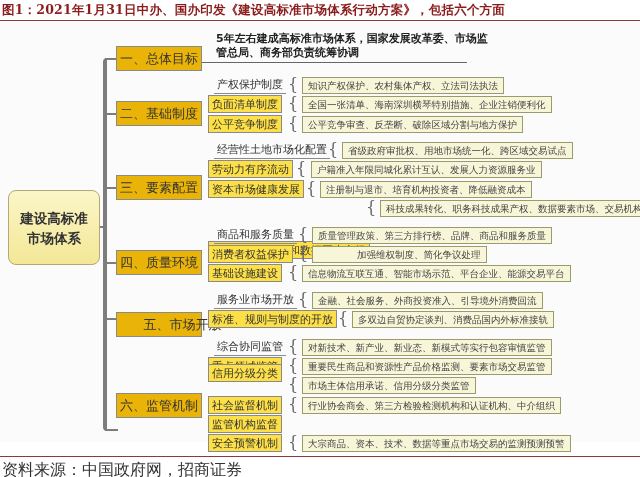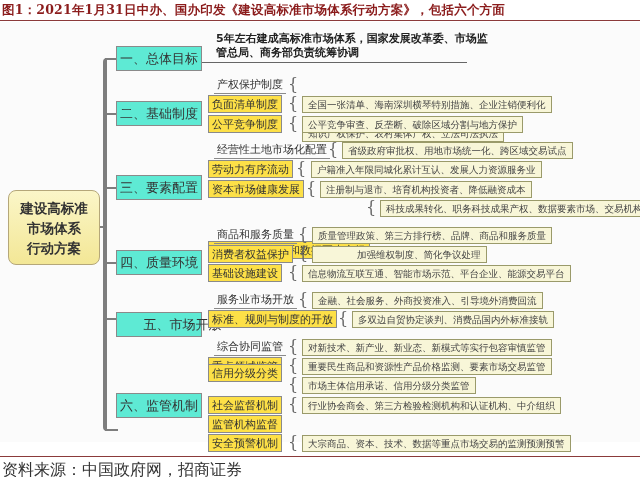--- a/index.html
+++ b/index.html
@@ -12,21 +12,21 @@
   .canvas { position:absolute; left:0; top:22px; width:640px; height:420px; background:#fbfbfb; }
 
   .root { position:absolute; left:8px; top:190px; width:92px; height:75px; border:1px solid #b5a779; border-radius:8px;
           background:linear-gradient(#fbf6c8, #f3e796); display:flex; align-items:center; justify-content:center; text-align:center;
           font-weight:bold; font-size:13.5px; line-height:20px; color:#333; padding:2px; }
 
   .trunk { position:absolute; left:103px; top:58px; width:4px; height:373px; background:#7d7d7d; border-radius:4px 0 0 4px; }
   .stem { position:absolute; left:100px; top:226px; width:6px; height:2px; background:#7d7d7d; }
   .branch-h { position:absolute; left:105px; height:2px; width:13px; background:#7d7d7d; }
 
-  .cat { position:absolute; left:116px; width:86px; height:25px; border:1px solid #8a8a8a; background:#5eead4; font-size:13px;
+  .cat { position:absolute; left:116px; width:86px; height:25px; border:1px solid #8a8a8a; background:#eab308; font-size:13px;
          display:flex; align-items:center; justify-content:center; color:#333; white-space:nowrap; }
 
   .sub { position:absolute; font-size:11px; color:#333; white-space:nowrap; height:18px; line-height:18px; padding:0 3px; }
   .sub.boxed { border:1px solid #8a8a8a; background:#fde047; }
   .sub.open { border-bottom:1px solid #8a8a8a; }
 
   .brace { position:absolute; font-size:16px; color:#666; line-height:18px; font-family:"DejaVu Serif",serif; }
   .leaf { position:absolute; height:17px; line-height:15px; border:1px solid #9a9a6a; background:#f8f6d8; font-size:9.5px; color:#444;
           padding:0 5px; white-space:nowrap; }
 
@@ -41,21 +41,20 @@
 
 <div class="fig-title">图1：2021年1月31日中办、国办印发《建设高标准市场体系行动方案》，包括六个方面</div>
 <div class="title-rule"></div>
 
 <div class="canvas"></div>
 
 <div class="root">
   <div>
     <div>建设高标准</div>
     <div>市场体系</div>
-    <div>行动方案</div>
   </div>
 </div>
 <div class="stem"></div>
 <div class="trunk"></div>
 
 <div class="branch-h" style="top:58px;"></div>
 <div class="cat" style="top:46px;">
     <span>一、总体目标</span>
   </div>
 <div class="goal">
@@ -67,21 +66,21 @@
 <div class="branch-h" style="top:113px;"></div>
 <div class="cat" style="top:101px;">
     <span>二、基础制度</span>
   </div>
 <div class="sub open" style="left:214px; top:76px;">产权保护制度</div>
 <div class="sub boxed" style="left:208px; top:95px;">负面清单制度</div>
 <div class="sub boxed" style="left:208px; top:115px;">公平竞争制度</div>
 <div class="brace" style="left:288px; top:76px;">{</div>
 <div class="brace" style="left:288px; top:95px;">{</div>
 <div class="brace" style="left:288px; top:115px;">{</div>
-<div class="leaf" style="left:302px; top:77px;margin-top:48px;">知识产权保护、农村集体产权、立法司法执法</div>
+<div class="leaf" style="left:302px; top:77px;">知识产权保护、农村集体产权、立法司法执法</div>
 <div class="leaf" style="left:302px; top:96px;">全国一张清单、海南深圳横琴特别措施、企业注销便利化</div>
 <div class="leaf" style="left:302px; top:116px;">公平竞争审查、反垄断、破除区域分割与地方保护</div>
 
 <div class="branch-h" style="top:187px;"></div>
 <div class="cat" style="top:175px;">
     <span>三、要素配置</span>
   </div>
 <div class="sub open" style="left:214px; top:141px;">经营性土地市场化配置</div>
 <div class="sub boxed" style="left:208px; top:160px;">劳动力有序流动</div>
 <div class="sub boxed" style="left:208px; top:180px;">资本市场健康发展</div>

